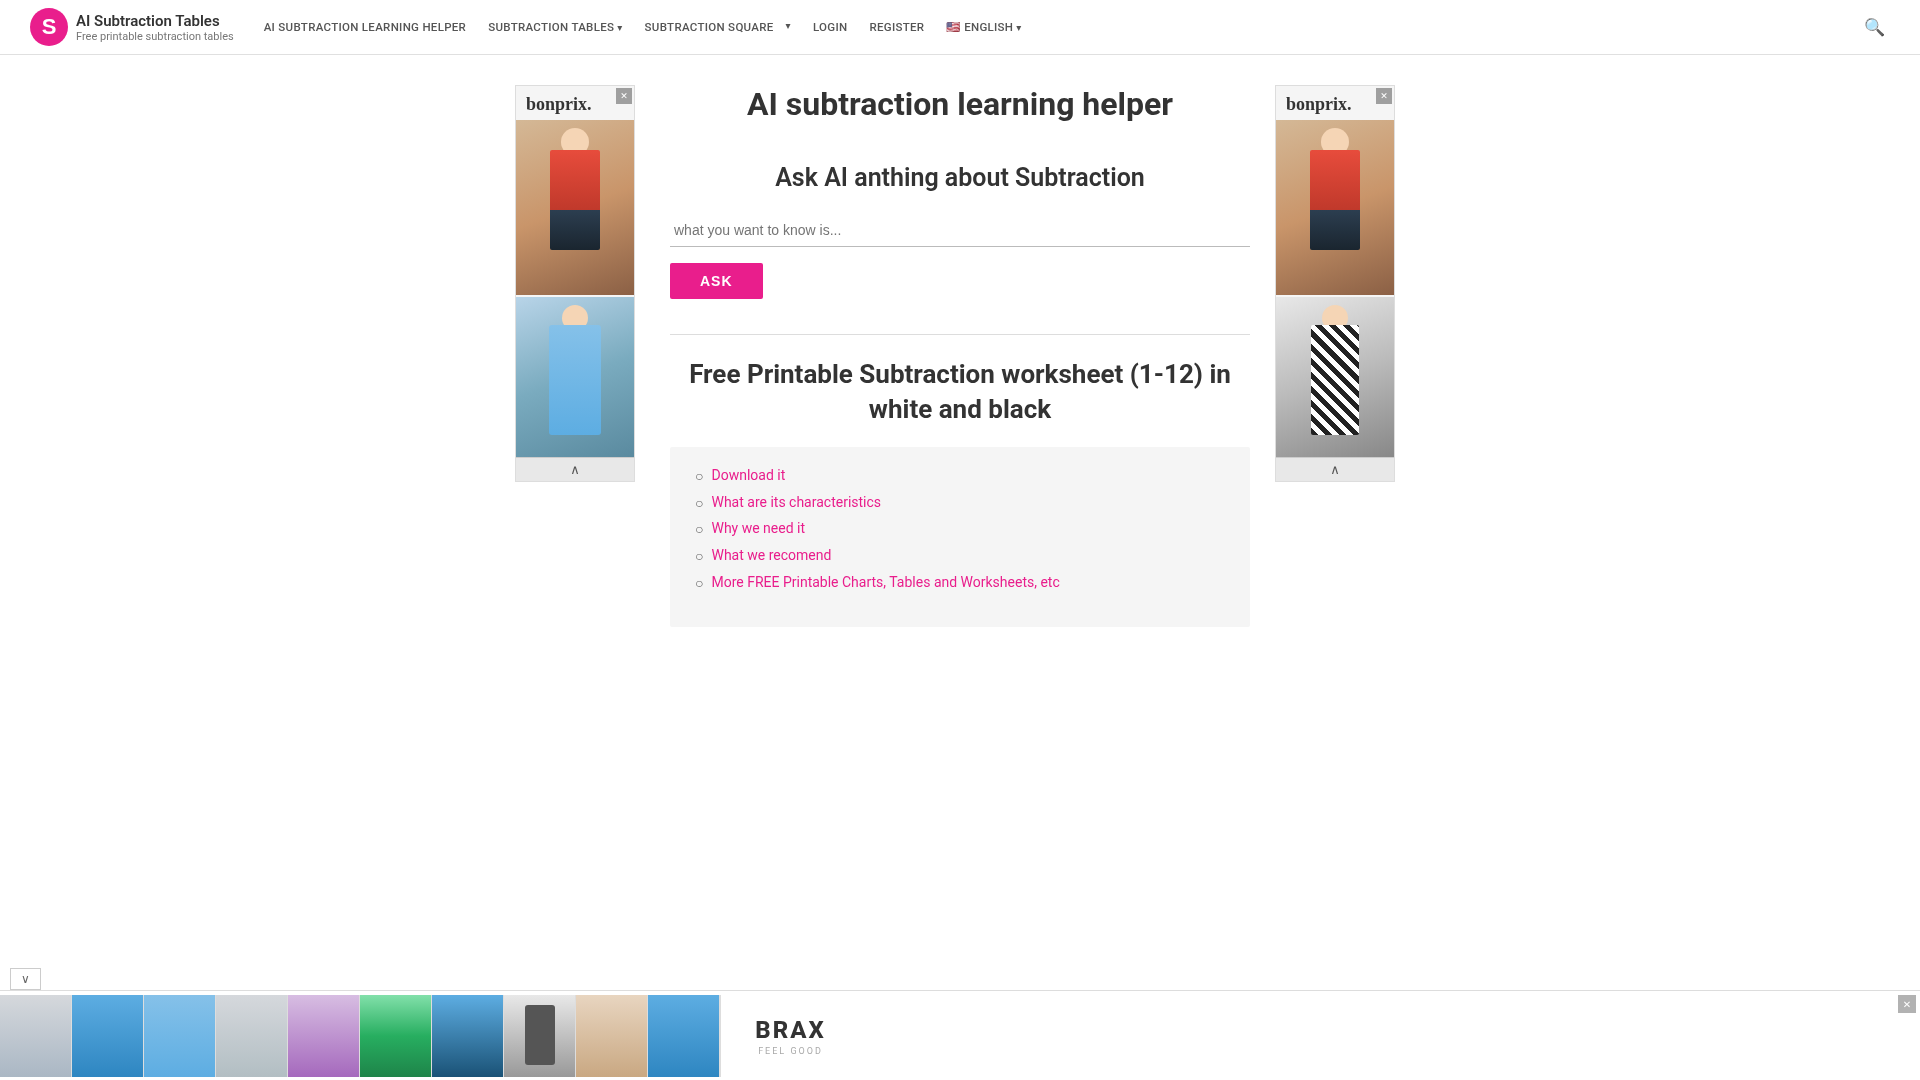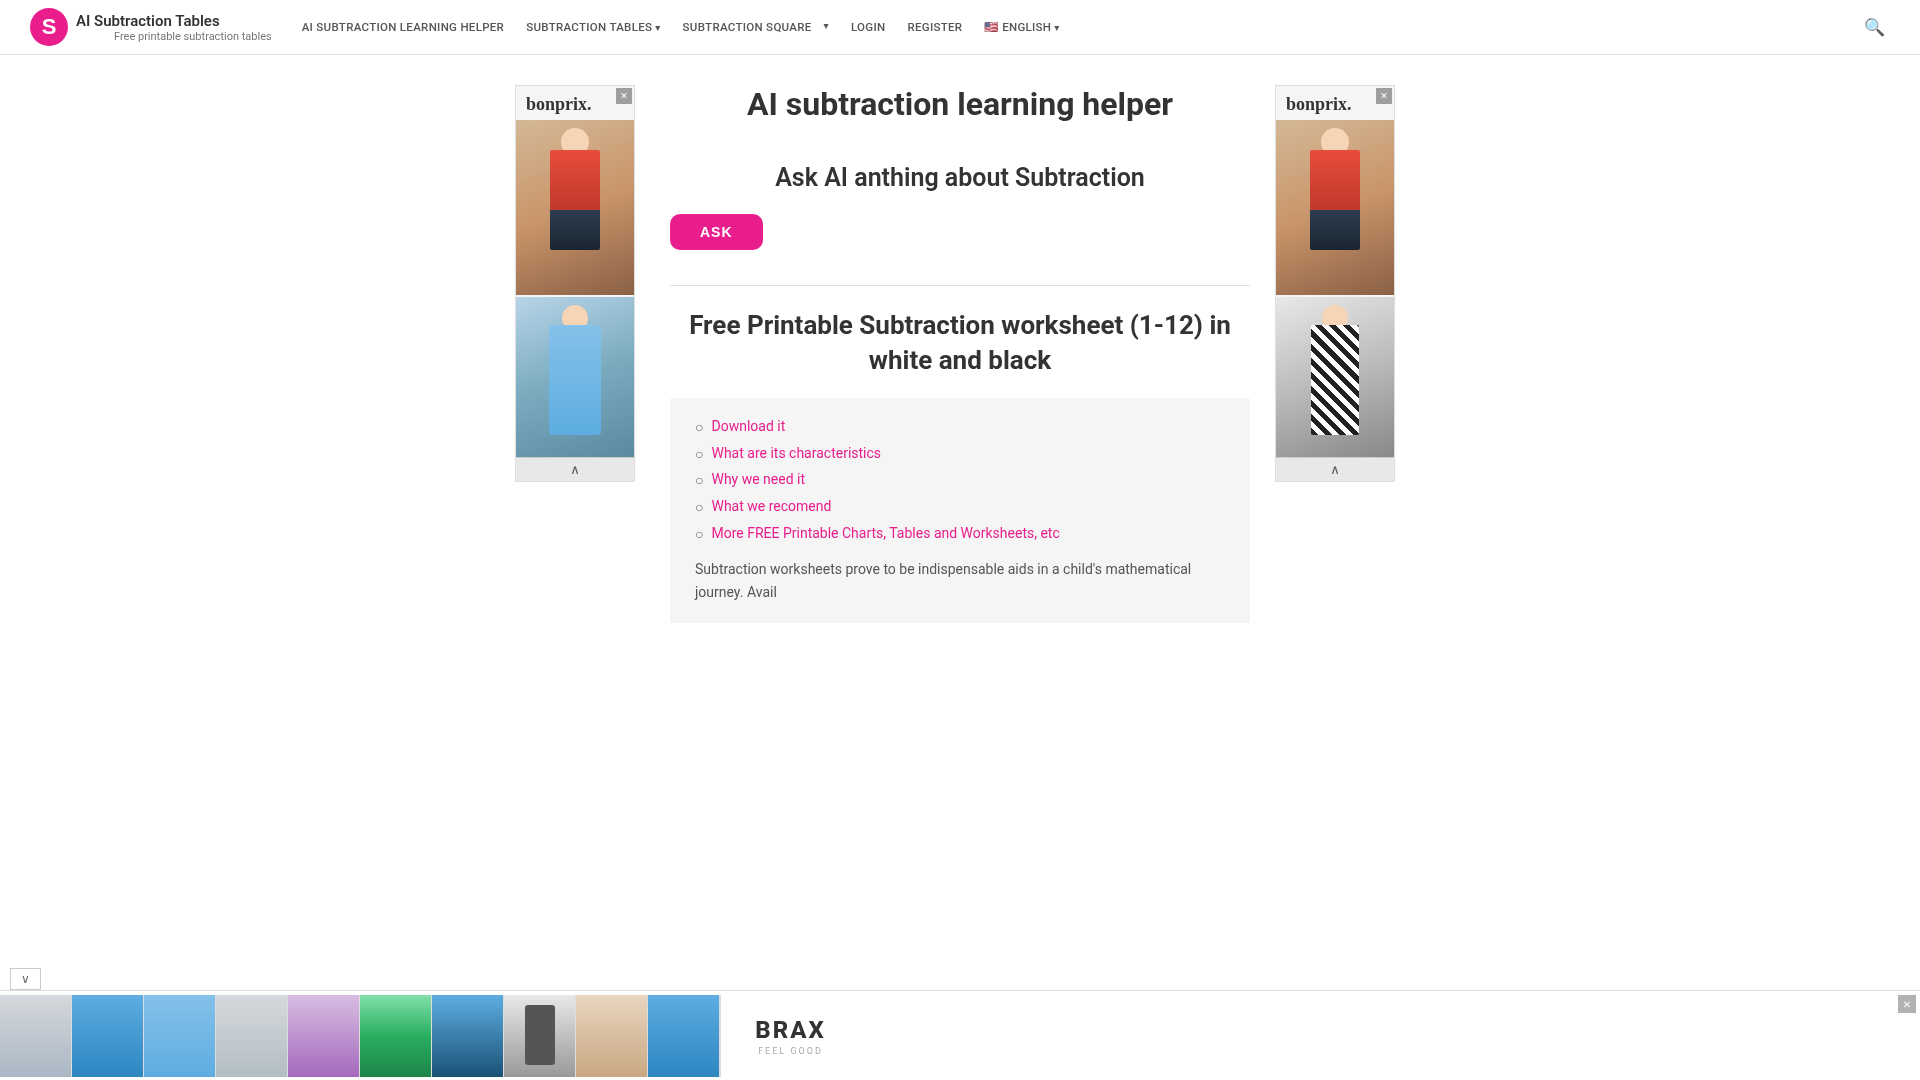--- a/index.html
+++ b/index.html
@@ -9,21 +9,21 @@
 <body>
 
 <nav style="display:flex;align-items:center;padding:8px 30px;border-bottom:1px solid #e0e0e0;background:#fff;">
   <a href="#" style="display:flex;align-items:center;text-decoration:none;margin-right:30px;">
     <svg width="38" height="38" viewBox="0 0 38 38">
       <circle cx="19" cy="19" r="19" fill="#e91e8c"></circle>
       <text x="19" y="26" text-anchor="middle" fill="white" font-size="22" font-weight="700" font-family="Arial">S</text>
     </svg>
     <div style="margin-left:8px;">
       <div style="font-size:15px;font-weight:600;color:#333;">AI Subtraction Tables</div>
-      <div style="font-size:11px;color:#777;margin-left:38px;">Free printable subtraction tables</div>
+      <div style="font-size:11px;color:#777;">Free printable subtraction tables</div>
     </div>
   </a>
 
   <div style="display:flex;align-items:center;gap:22px;flex:1;">
     <a href="#" style="text-decoration:none;color:#555;font-size:11.5px;font-weight:500;text-transform:uppercase;letter-spacing:0.3px;white-space:nowrap;">AI SUBTRACTION LEARNING HELPER</a>
     <span style="display:flex;align-items:center;gap:3px;cursor:pointer;color:#555;font-size:11.5px;font-weight:500;text-transform:uppercase;letter-spacing:0.3px;white-space:nowrap;">
       <span>SUBTRACTION TABLES</span>
       <span style="font-size:10px;">▾</span>
     </span>
     <span style="display:flex;align-items:flex-start;gap:12px;cursor:pointer;color:#555;font-size:11.5px;font-weight:500;text-transform:uppercase;letter-spacing:0.3px;white-space:nowrap;">
@@ -68,22 +68,23 @@
       </button>
     </div>
   </div>
 
   <div style="flex:1;max-width:580px;">
 
     <h1 style="text-align:center;font-size:32px;font-weight:700;color:#333;margin-bottom:30px;">AI subtraction learning helper</h1>
 
     <div style="text-align:center;margin-bottom:25px;padding:10px 0;">
       <h2 style="font-size:25px;font-weight:600;color:#333;margin-bottom:22px;">Ask AI anthing about Subtraction</h2>
+      <input type="text" style="width: 100%; border-top: none; border-right: none; border-left: none; border-image: initial; border-bottom: 1px solid rgb(187, 187, 187); padding: 8px 4px; font-size: 14px; color: rgb(153, 153, 153); outline: none; background: transparent; margin-bottom: 16px; display: block;" placeholder="what you want to know is...">
       <div style="text-align:left;">
-        <button style="background:#e91e8c;color:#fff;border:none;padding:10px 30px;font-size:14px;font-weight:700;cursor:pointer;border-radius:10px;letter-spacing:1px;">ASK</button>
+        <button style="background:#e91e8c;color:#fff;border:none;padding:10px 30px;font-size:14px;font-weight:700;cursor:pointer;border-radius:2px;letter-spacing:1px;">ASK</button>
       </div>
     </div>
 
 
     <hr style="border:none;border-top:1px solid #ddd;margin:10px 0 22px;">
 
     <h2 style="text-align:center;font-size:26px;font-weight:700;color:#333;margin-bottom:20px;line-height:1.35;">Free Printable Subtraction worksheet (1-12) in white and black</h2>
 
     <div style="background:#f5f5f5;padding:20px 25px;border-radius:2px;">
 
@@ -103,21 +104,20 @@
         <li style="display:flex;align-items:flex-start;gap:8px;margin-bottom:7px;font-size:14px;">
           <span style="color:#666;font-size:14px;line-height:1.4;">○</span>
           <a href="#" style="color:#e91e8c;text-decoration:none;">What we recomend</a>
         </li>
         <li style="display:flex;align-items:flex-start;gap:8px;margin-bottom:7px;font-size:14px;">
           <span style="color:#666;font-size:14px;line-height:1.4;">○</span>
           <a href="#" style="color:#e91e8c;text-decoration:none;">More FREE Printable Charts, Tables and Worksheets, etc</a>
         </li>
       </ul>
 
-      <p style="font-size:14px;color:#555;line-height:1.6;">Subtraction worksheets prove to be indispensable aids in a child's mathematical journey. Avail</p>
     </div>
 
   </div>
 
   <div style="width:130px;min-width:130px;margin-left:25px;position:relative;">
     <div style="width:120px;background:#f5f5f5;border:1px solid #ddd;overflow:hidden;position:relative;">
       <button style="position:absolute;top:2px;right:2px;background:rgba(0,0,0,0.35);color:#fff;border:none;font-size:9px;width:16px;height:16px;cursor:pointer;display:flex;align-items:center;justify-content:center;z-index:5;">
         <span>✕</span>
       </button>
       <div style="padding:8px 10px 5px;">

